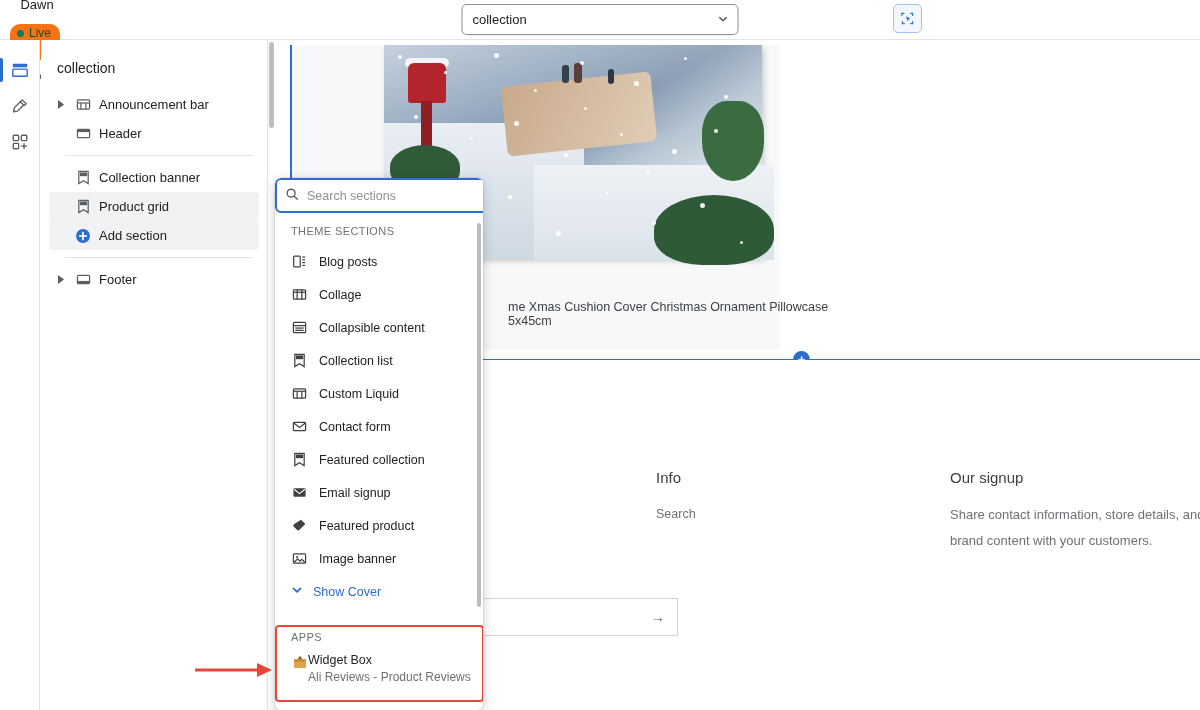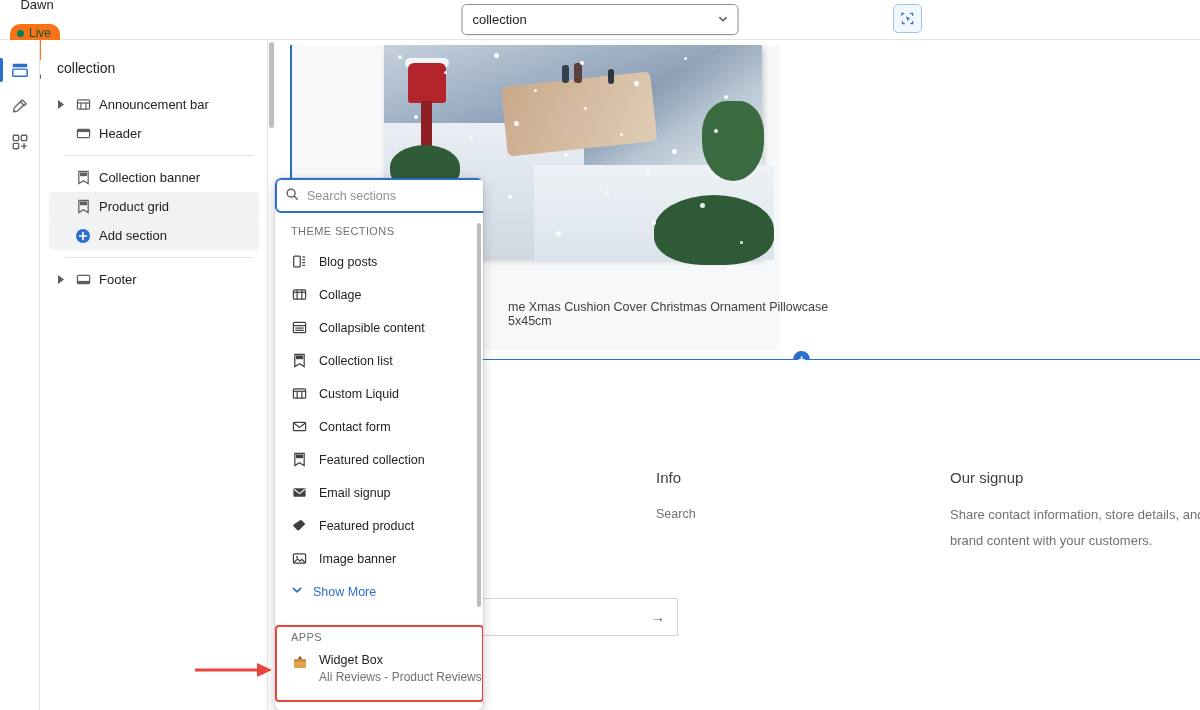--- a/index.html
+++ b/index.html
@@ -375,21 +375,21 @@
     border-radius: 4px;
   }
   .apps-label {
     position: absolute; left: 16px; top: 453px;
     font-size: 11px; color: #6d7175;
     letter-spacing: 0.4px;
     text-transform: uppercase;
   }
   .app-item {
     position: absolute; left: 16px; top: 474px;
-    display: flex; gap: 11px;
+    display: flex; 
   }
   .app-icon {
     width: 17px; height: 17px;
     display: flex; align-items: center; justify-content: center;
     margin-top: 1px;
   }
   .app-title { font-size: 12.5px; color: #202223; line-height: 16px; }
   .app-sub { font-size: 12px; color: #6d7175; line-height: 18px; }
   .arrow-annot {
     position: absolute;
@@ -748,21 +748,21 @@
         </span>
         <span>Image banner</span>
       </div>
 
       <div class="show-more">
         <span>
           <svg width="12" height="12" viewBox="0 0 12 12" fill="none" stroke="#2c6ecb" stroke-width="1.7" stroke-linecap="round" stroke-linejoin="round">
               <path d="M2.4 4.3L6 7.9l3.6-3.6"></path>
             </svg>
         </span>
-        <span>Show More</span>
+        <span>Show Cover</span>
       </div>
     </div>
 
     <div class="pop-scrollbar"></div>
 
     <div class="apps-box"></div>
     <div class="apps-label">APPS</div>
     <div class="app-item">
       <span class="app-icon">
         <svg width="16" height="16" viewBox="0 0 16 16">

